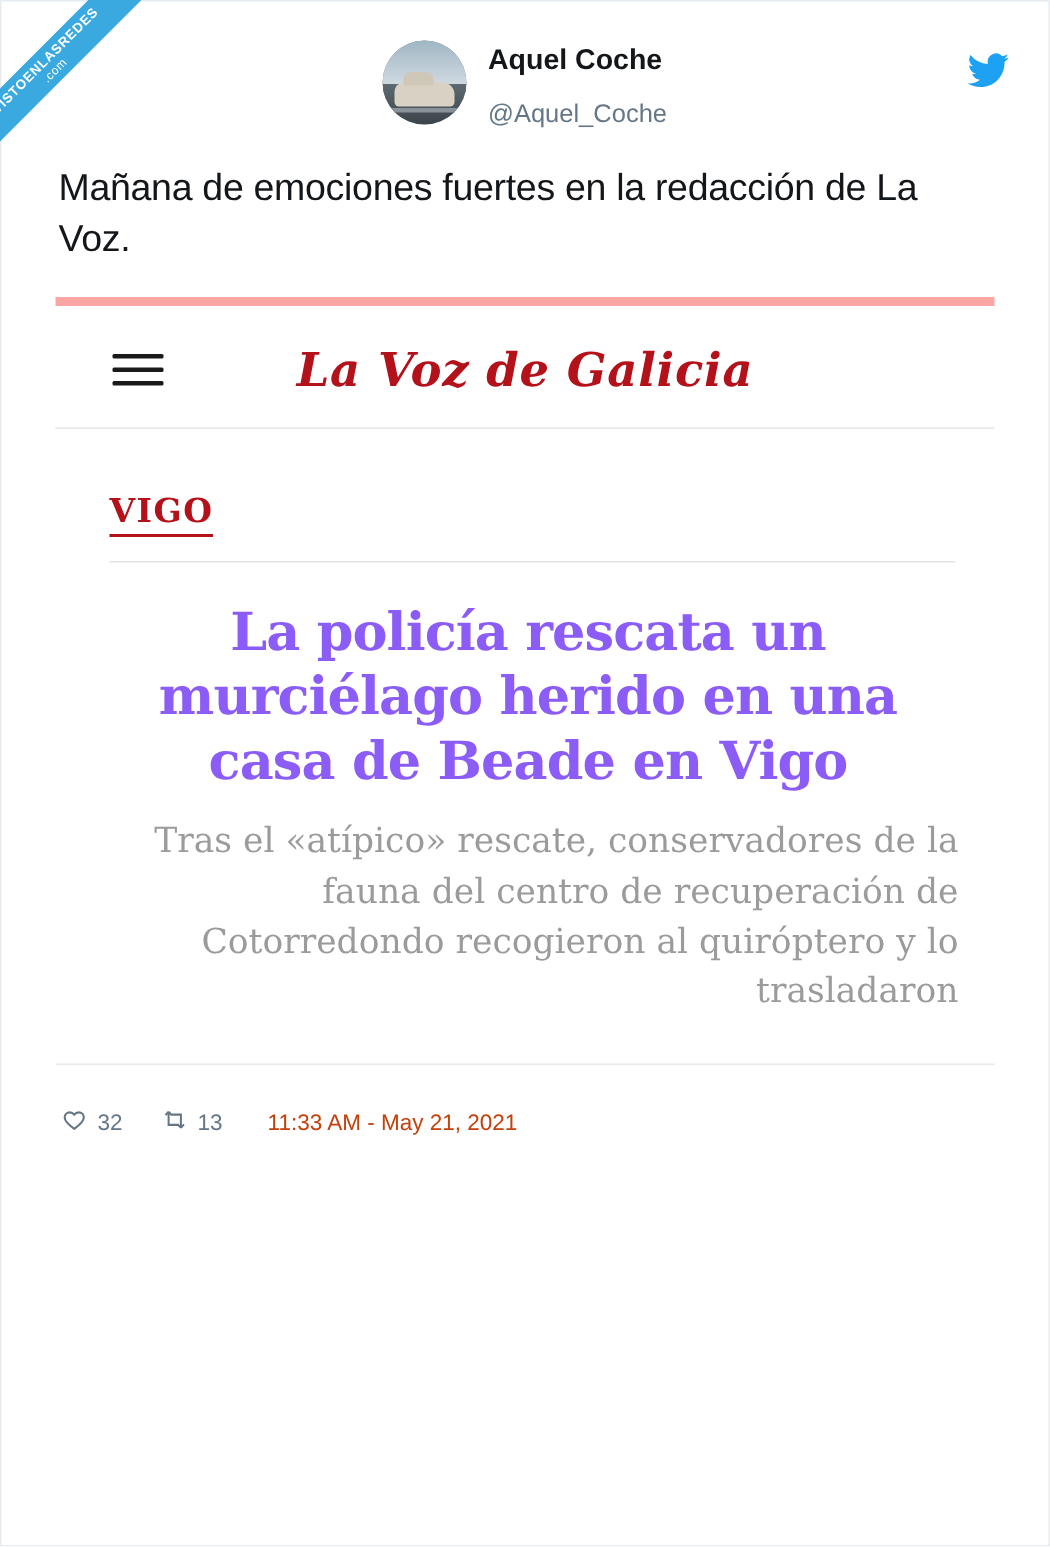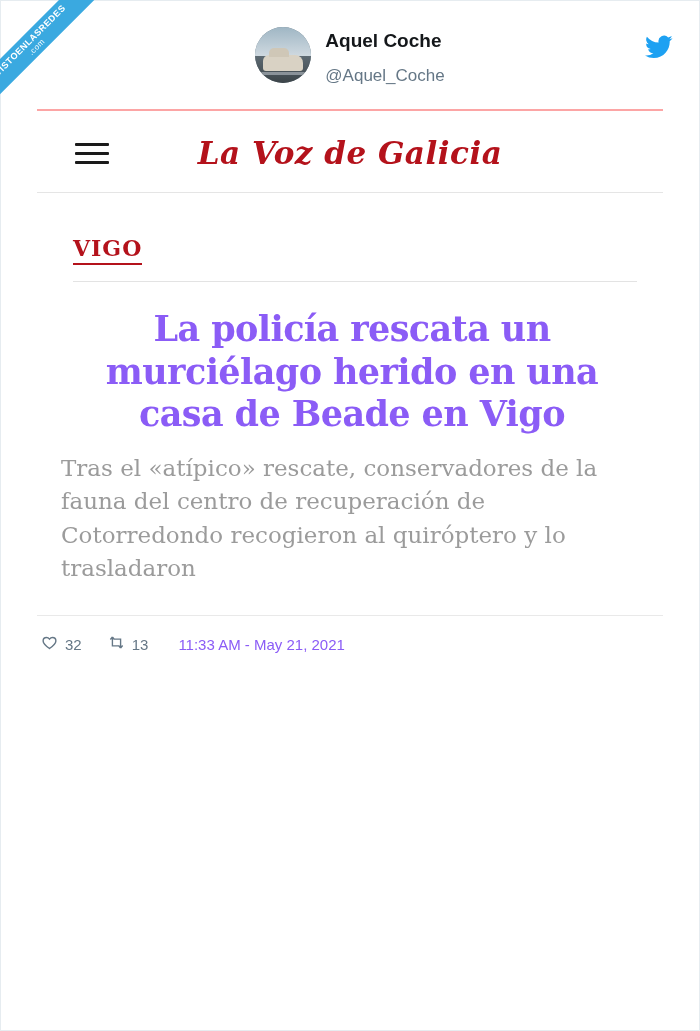--- a/index.html
+++ b/index.html
@@ -116,22 +116,22 @@
   .tweet-text {
     padding: 22px 36px 0 38px;
     font-size: 25px;
     line-height: 1.35;
     color: #14171a;
     letter-spacing: -0.2px;
   }
 
   
   .embed {
-    margin: 22px 36px 0 36px;
-    border-top: 2px solid #fca5a5;
+    margin: 22px 36px 10px 36px;
+    border-top: 6px solid #fca5a5;
     border-bottom: 1px solid #e9e9e9;
     background: #fff;
     padding: 0;
   }
   .paper-top {
     display:flex;
     align-items:center;
     padding: 26px 0 22px 0;
     border-bottom: 1px solid #e5e5e5;
     position: relative;
@@ -209,21 +209,21 @@
     line-height: 1.22;
     text-align: center;
     color: #8b5cf6;
     letter-spacing: -0.6px;
   }
   .subhead {
     margin: 16px 24px 30px 24px;
     font-family: "DejaVu Serif", serif;
     font-size: 23px;
     line-height: 1.45;
-    text-align: left;
+    text-align: right;
     color: #9b9b9b;
   }
 
   .footer {
     display: flex;
     align-items: center;
     padding: 18px 16px 0 40px;
     font-size: 15px;
     color: #657786;
   }
@@ -236,21 +236,21 @@
     margin-right: 7px;
     display:inline-block;
   }
   .heart {
     width: 17px; height: 17px;
   }
   .retweet {
     width: 17px; height: 15px;
   }
   .timestamp {
-    color: #8b5cf6;
+    color: #c2410c;
     font-size: 15px;
     margin-left: 4px;
   }
 </style>
 </head>
 <body>
 
 <div class="tweet-card">
 
   <div class="ribbon">
@@ -267,20 +267,21 @@
     </div>
     <div class="names">
       <div class="display-name">Aquel Coche</div>
       <div class="handle">@Aquel_Coche</div>
     </div>
     <svg class="twitter-bird" viewBox="0 0 24 24">
       <path fill="#1da1f2" d="M23.64 4.57c-.87.39-1.8.65-2.78.76a4.85 4.85 0 0 0 2.13-2.67 9.7 9.7 0 0 1-3.08 1.17 4.84 4.84 0 0 0-8.25 4.41A13.73 13.73 0 0 1 1.67 3.15a4.84 4.84 0 0 0 1.5 6.46 4.8 4.8 0 0 1-2.19-.6v.06a4.84 4.84 0 0 0 3.88 4.75 4.9 4.9 0 0 1-2.19.08 4.85 4.85 0 0 0 4.52 3.36A9.72 9.72 0 0 1 0 19.29a13.7 13.7 0 0 0 7.42 2.17c8.9 0 13.77-7.37 13.77-13.77l-.02-.63a9.8 9.8 0 0 0 2.47-2.49z"></path>
     </svg>
   </div>
 
+  <div class="tweet-text">Mañana de emociones fuertes en la redacción de La Voz.</div>
 
   <div class="embed">
 
     <div class="paper-top">
       <div class="hamburger">
         <span></span>
           <span></span>
           <span></span>
       </div>
       <div class="masthead">La Voz de Galicia</div>

